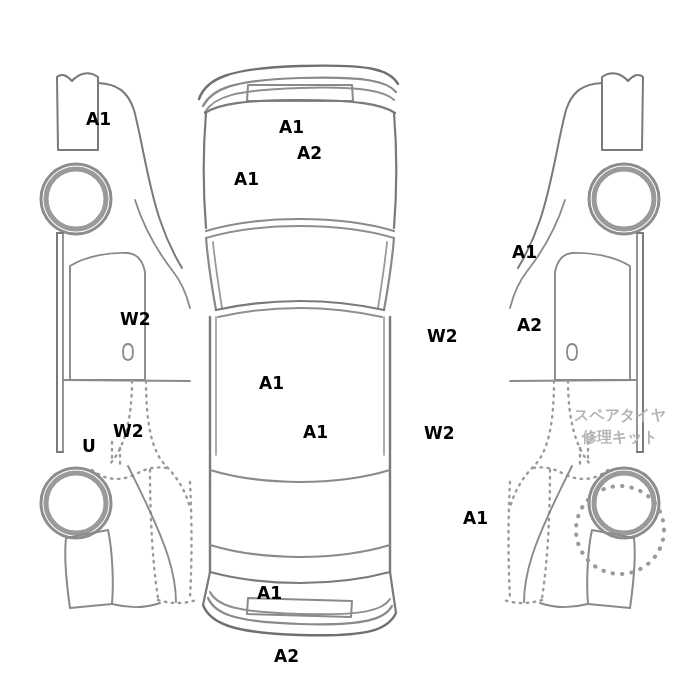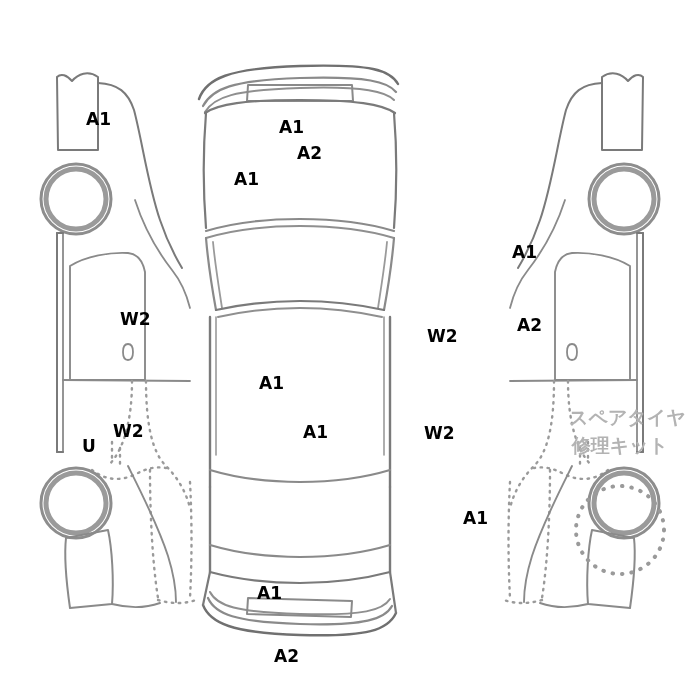--- a/index.html
+++ b/index.html
@@ -29,22 +29,22 @@
     font-family: "DejaVu Sans", "Liberation Sans", sans-serif;
     font-size: 17px;
     font-weight: bold;
     color: #000000;
     white-space: nowrap;
     line-height: 1;
     letter-spacing: 0px;
   }
   .spare-note {
     position: absolute;
-    font-family: Liberation Serif, serif;
-    font-size: 19px;
+    font-family: Liberation Sans, sans-serif;
+    font-size: 15px;
     font-weight: bold;
     color: #b3b3b3;
     text-align: center;
     line-height: 1.45;
     white-space: nowrap;
   }
   .spare-note div { display: block; }
 </style>
 </head>
 <body>

